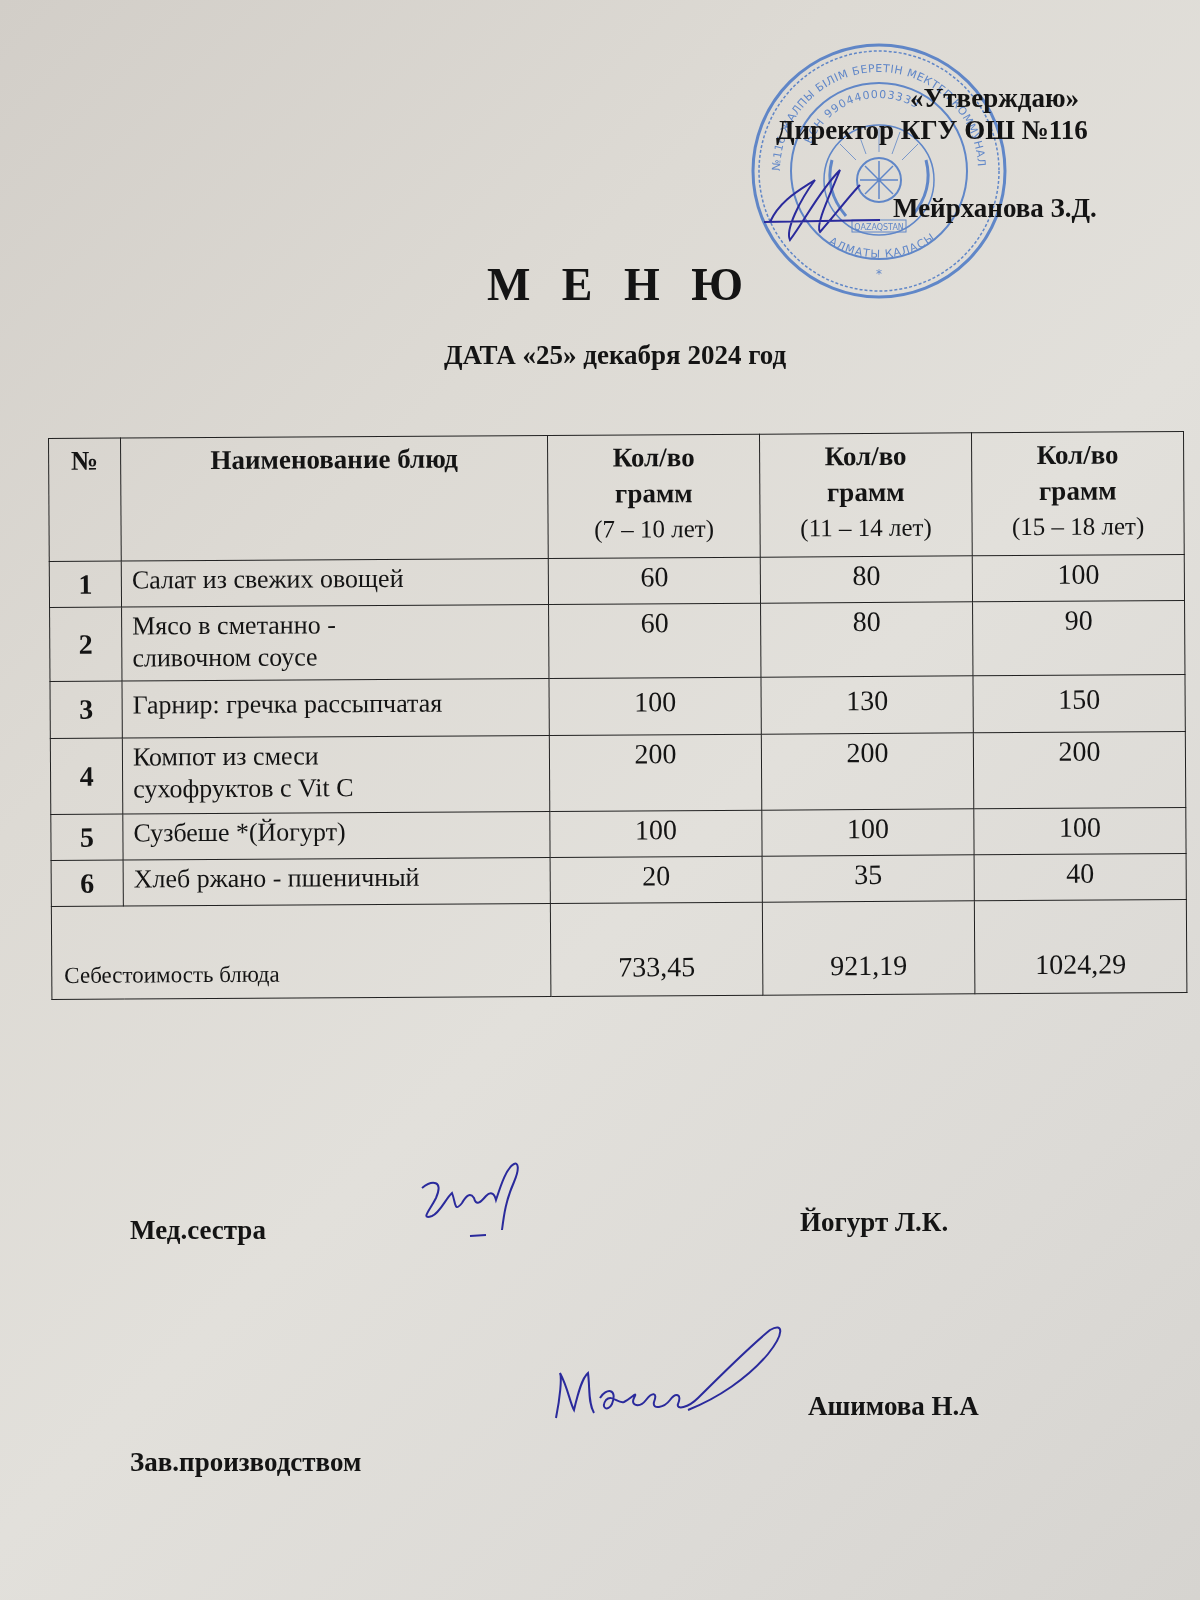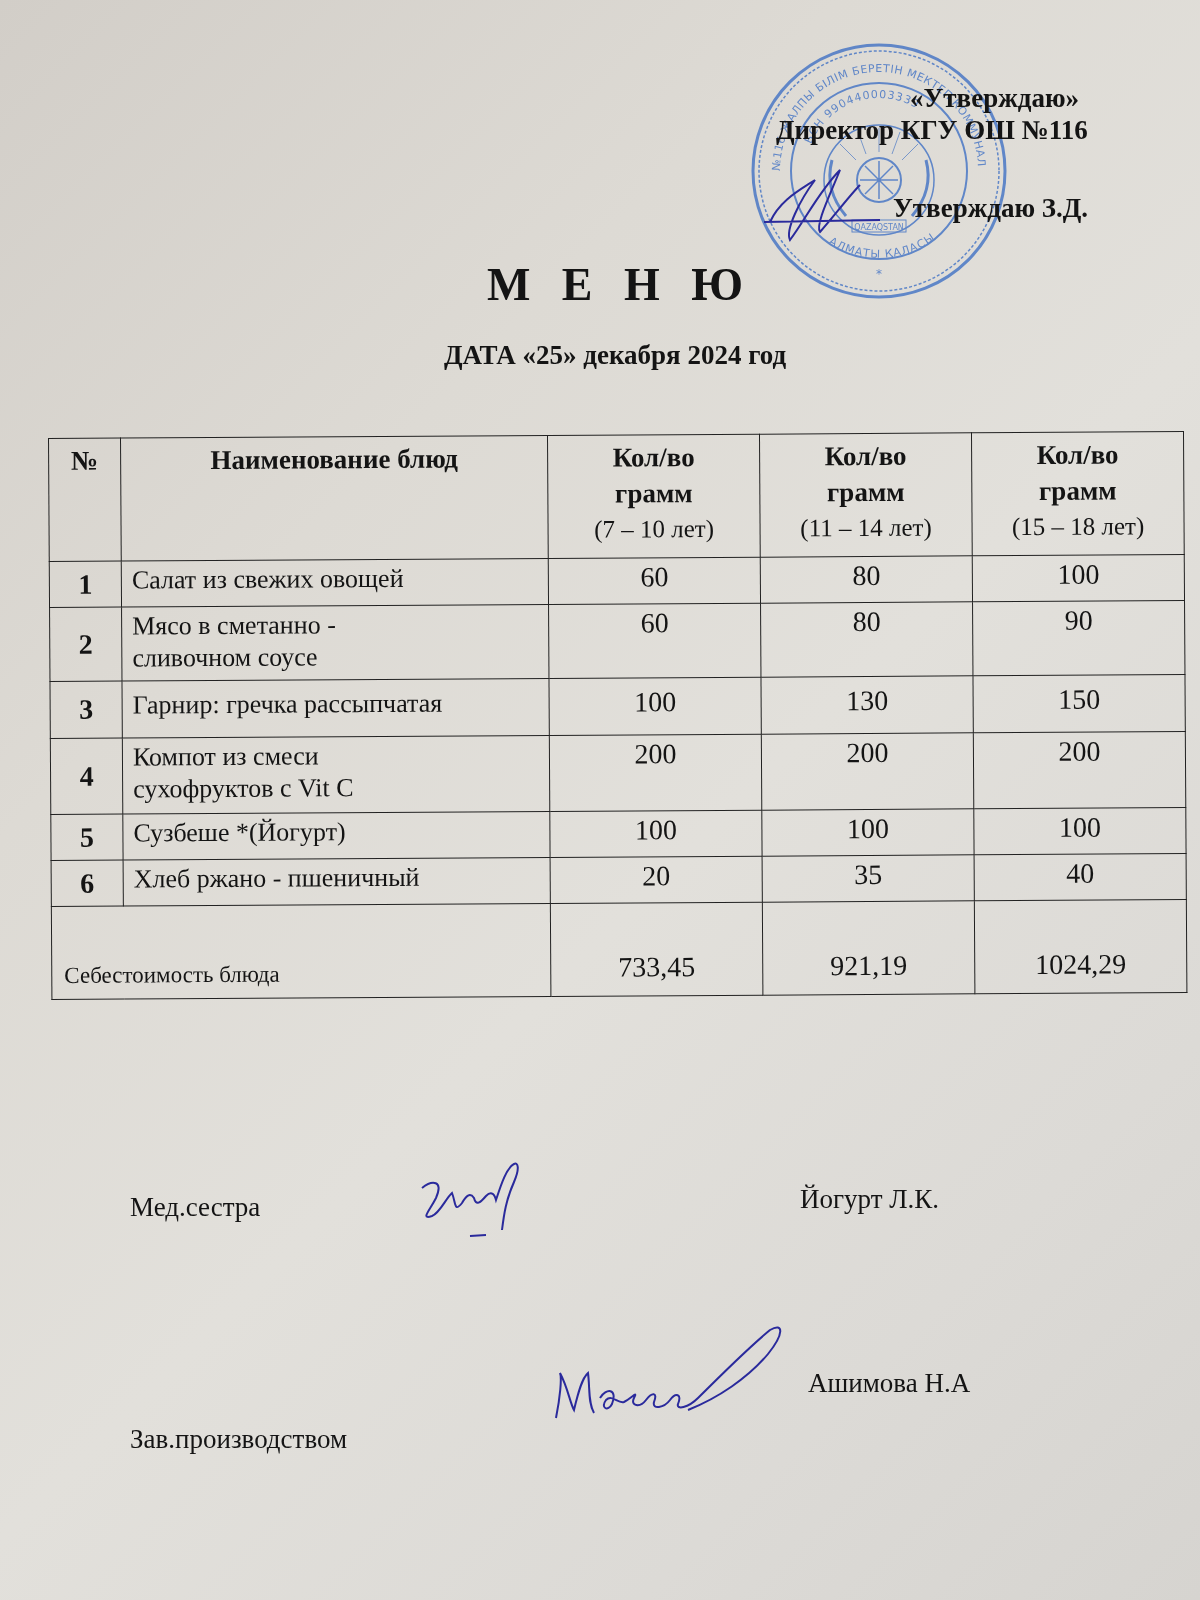--- a/index.html
+++ b/index.html
@@ -126,32 +126,33 @@
     }
     table.menu td.total-val {
       text-align: center;
       font-size: 28px;
       vertical-align: bottom;
       padding-bottom: 12px;
     }
 
     .sign-row {
       position: absolute;
-      font-weight: normal;
+      font-weight: bold;
       font-size: 27px;
       white-space: nowrap;
+      margin-top: 23px;
     }
   </style>
 </head>
 <body>
 
 <div class="approval">
   <div class="line1">«Утверждаю»</div>
   <div class="line2">Директор КГУ ОШ  №116</div>
-  <div class="line3">Утверждаю З.Д.</div>
+  <div class="line3">Мейрханова З.Д.</div>
 </div>
 
 <svg class="stamp" viewBox="0 0 262 262">
   <defs>
     <path id="arcTop" d="M 32 131 A 99 99 0 0 1 230 131"></path>
     <path id="arcBin" d="M 58 131 A 73 73 0 0 1 204 131"></path>
     <path id="arcBottom" d="M 40 150 A 95 95 0 0 0 222 150"></path>
   </defs>
   <circle cx="131" cy="131" r="126" fill="none" stroke="#3d6fc4" stroke-width="3"></circle>
   <circle cx="131" cy="131" r="120" fill="none" stroke="#3d6fc4" stroke-width="1.5" stroke-dasharray="3 2"></circle>

